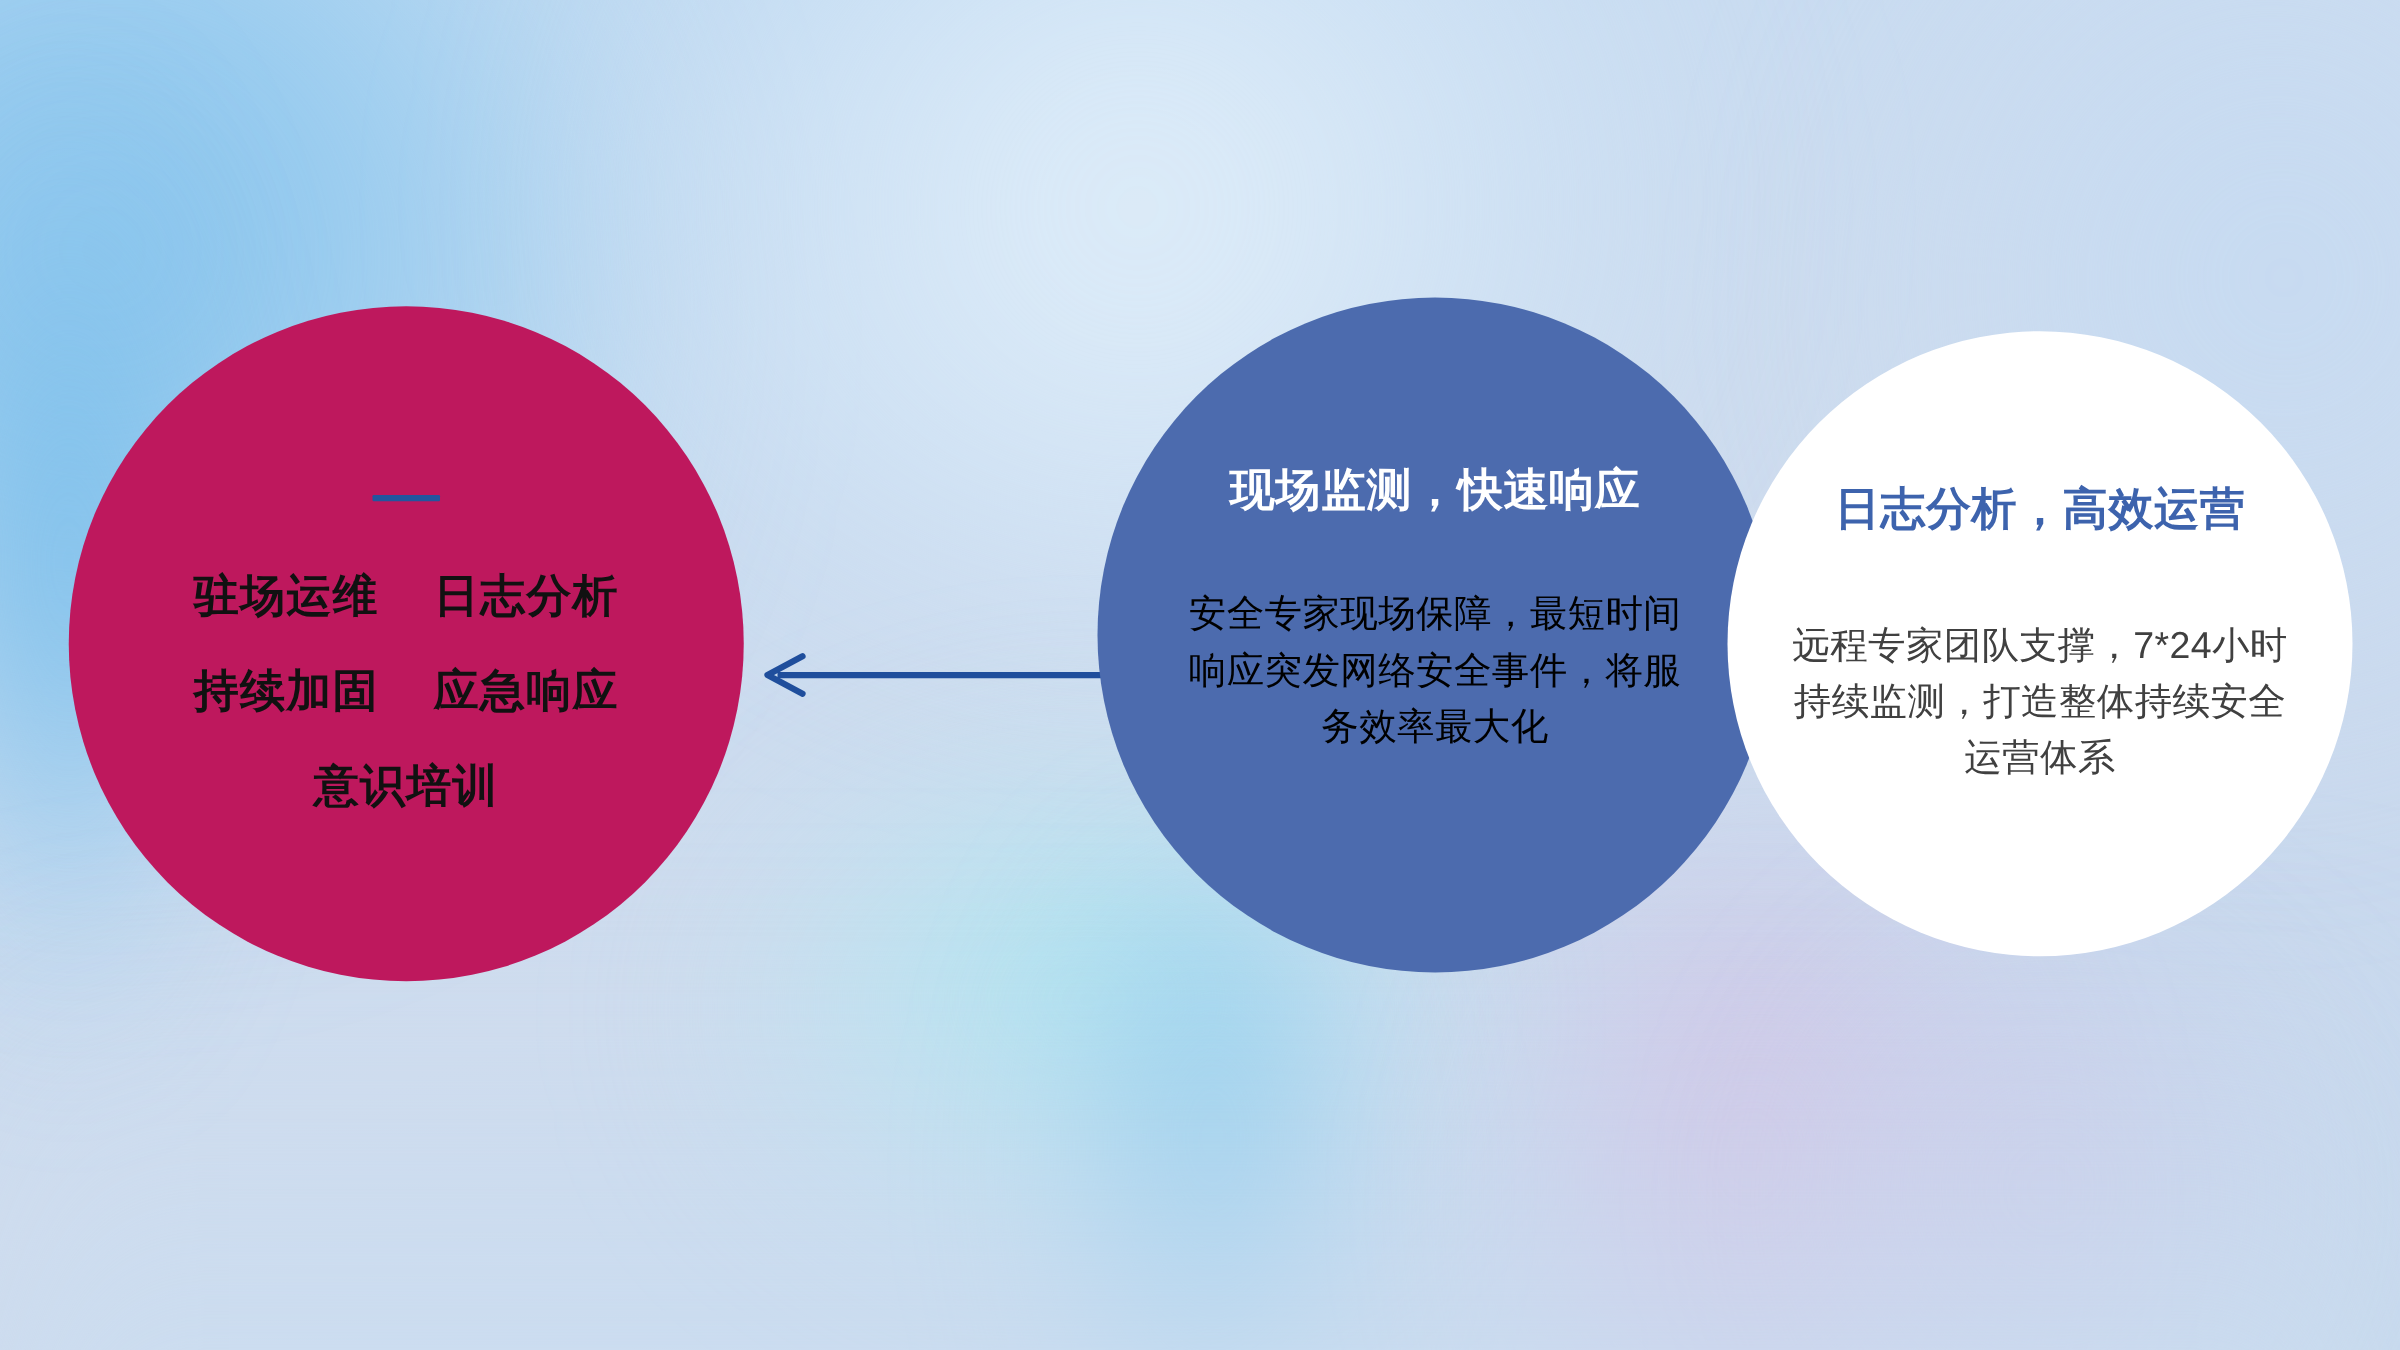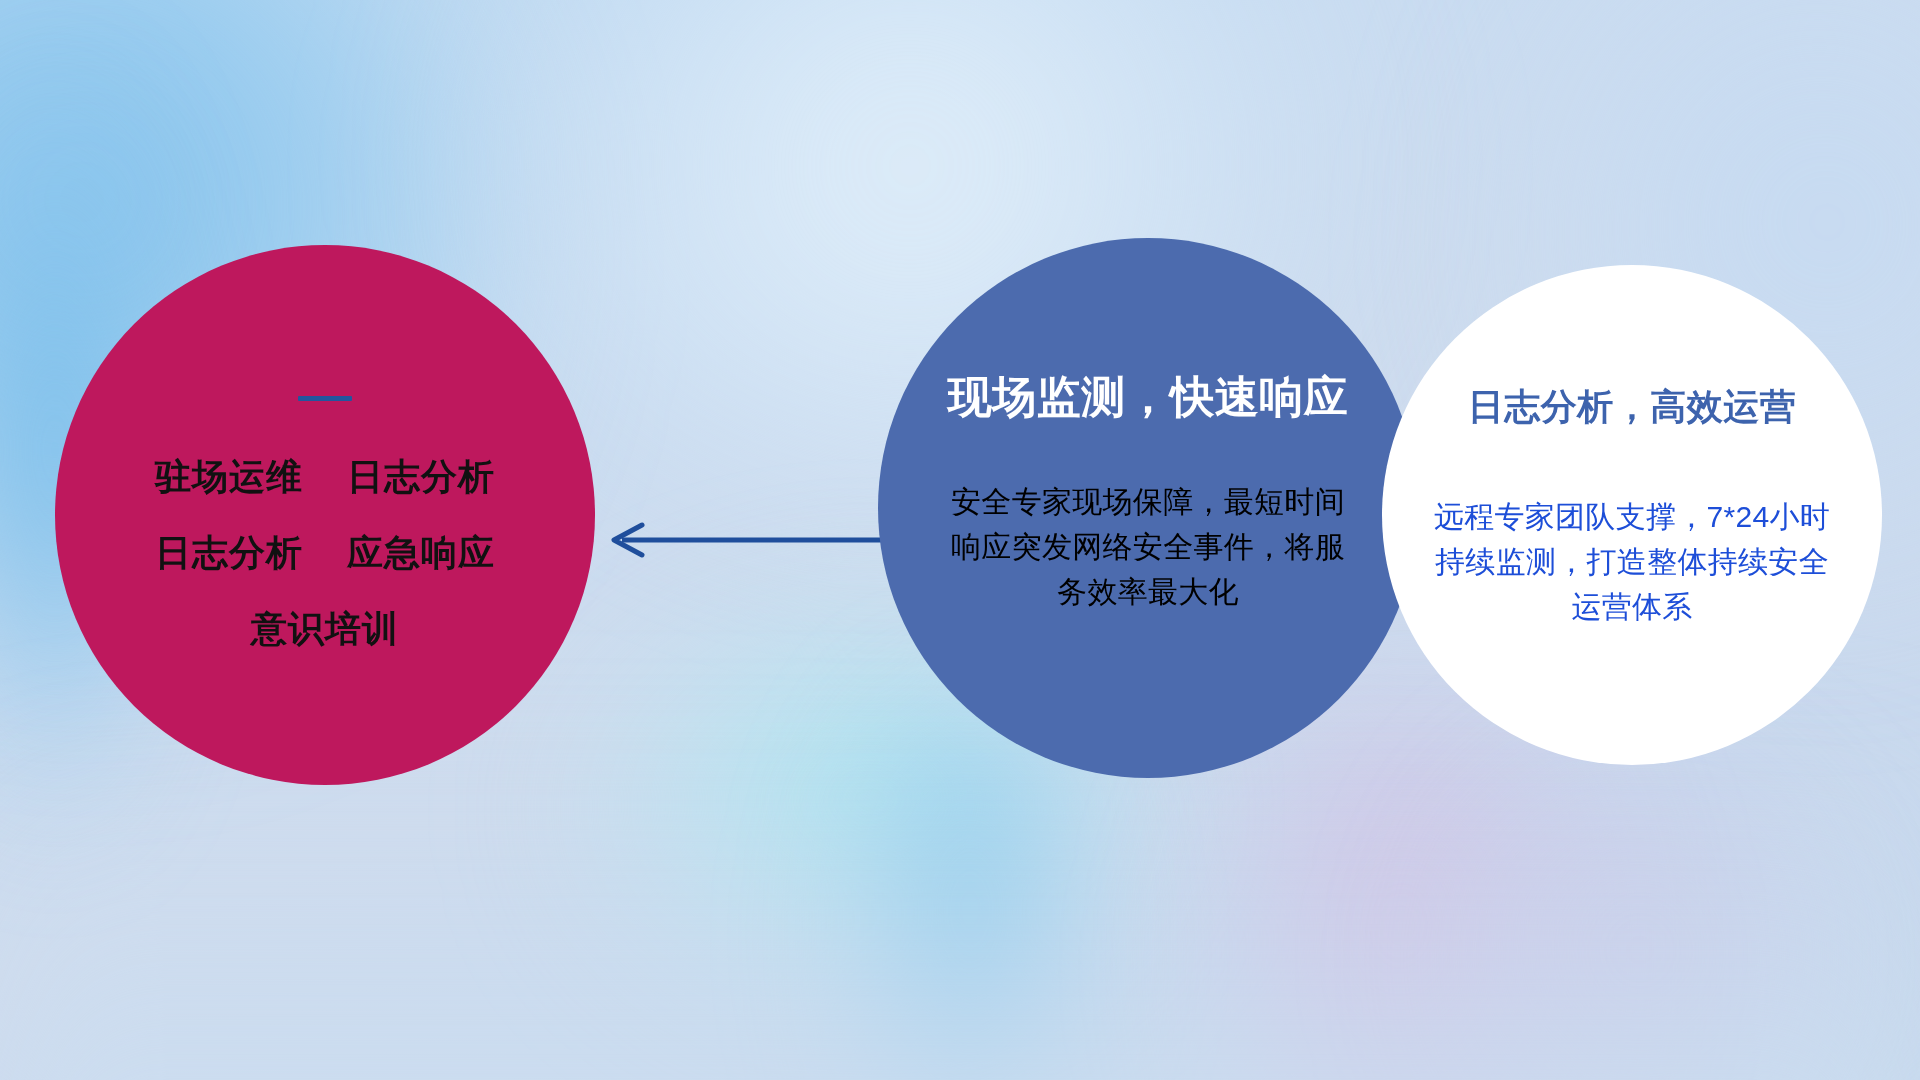--- a/index.html
+++ b/index.html
@@ -149,21 +149,21 @@
     letter-spacing: 1px;
     line-height: 1.0;
     margin-bottom: 40px;
     white-space: pre;
   }
   .cap-line:last-child { margin-bottom: 0; }
 
   
   #circle-onsite .card-title {
     margin-top: 130px;
-    font-size: 44px;
+    font-size: 36px;
     font-weight: 700;
     color: #ffffff;
     letter-spacing: 0.5px;
     white-space: nowrap;
   }
   #circle-onsite .card-body {
     margin-top: 52px;
     width: 400px;
     font-size: 30px;
     line-height: 1.5;
@@ -179,21 +179,21 @@
     font-weight: 700;
     color: #3d63ad;
     letter-spacing: 0.5px;
     white-space: nowrap;
   }
   #circle-continuous .card-body {
     margin-top: 62px;
     width: 420px;
     font-size: 30px;
     line-height: 1.5;
-    color: #1d4ed8;
+    color: #404040;
     text-align: center;
     letter-spacing: 0.3px;
   }
 
   
   #flow-arrow {
     position: absolute;
     left: 600px;
     top: 520px;
     width: 290px;
@@ -219,21 +219,21 @@
 
   <svg id="flow-arrow" viewBox="0 0 290 40">
     <line x1="288" y1="20" x2="22" y2="20" stroke="#1f4e9c" stroke-width="5"></line>
     <polyline points="42,5 14,20 42,35" fill="none" stroke="#1f4e9c" stroke-width="5" stroke-linecap="round" stroke-linejoin="round"></polyline>
   </svg>
 
   <div class="circle" id="circle-capabilities">
     <div class="cap-inner">
       <div class="cap-rule"></div>
       <div class="cap-line">驻场运维    日志分析</div>
-      <div class="cap-line">日志分析    应急响应</div>
+      <div class="cap-line">持续加固    应急响应</div>
       <div class="cap-line">意识培训</div>
     </div>
   </div>
 
   <div class="circle" id="circle-onsite">
     <div class="card-title">现场监测，快速响应</div>
     <div class="card-body">安全专家现场保障，最短时间响应突发网络安全事件，将服务效率最大化</div>
   </div>
 
   <div class="circle" id="circle-continuous">

